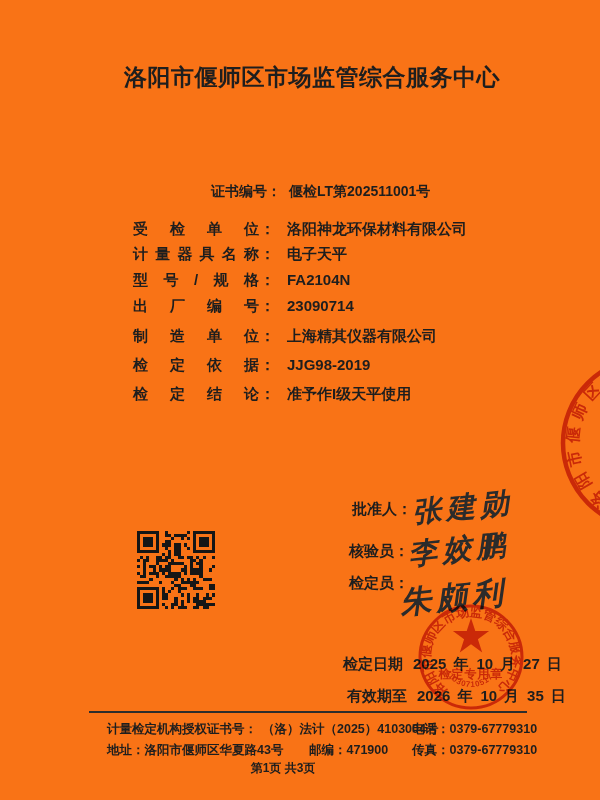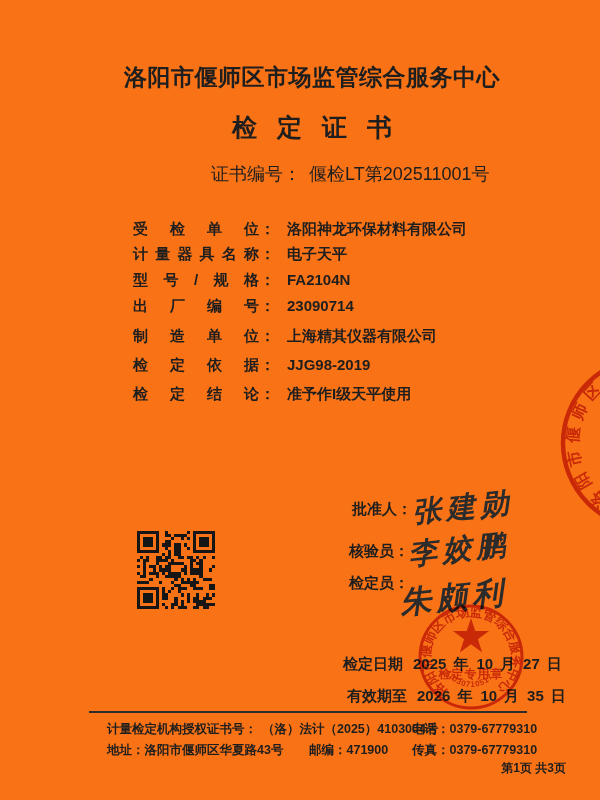--- a/index.html
+++ b/index.html
@@ -8,60 +8,59 @@
     background:#f97316;overflow:hidden;
     font-family:"Liberation Sans","DejaVu Sans",sans-serif;
     color:#1e1e1e;
   }
   .abs{position:absolute;}
   
   .org-name{top:62px;left:0;width:600px;text-align:center;padding-left:24px;box-sizing:border-box;
     font-size:23px;font-weight:bold;letter-spacing:.5px;}
   .doc-title{top:111px;left:0;width:600px;text-align:center;padding-left:44px;box-sizing:border-box;
     font-size:25px;font-weight:bold;letter-spacing:20px;}
-  .cert-line{top:162px;left:211px;font-size:18px;font-weight:normal;}
+  .cert-line{top:183px;left:211px;font-size:14px;font-weight:bold;}
   .cert-line .val{margin-left:8px;}
   
   .frow{position:absolute;left:133px;display:flex;align-items:flex-start;font-size:15px;font-weight:bold;}
   .jlabel{display:flex;justify-content:space-between;width:126px;}
   .fcolon{margin-left:1px;}
   .fval{margin-left:12px;white-space:nowrap;}
   
   .sig-label{font-size:15px;font-weight:bold;}
   .sig-name{font-family:"DejaVu Serif","Liberation Serif",serif;font-style:italic;font-weight:bold;
     color:#2b2b2b;transform:rotate(-6deg);letter-spacing:5px;white-space:nowrap;}
   
   .daterow{position:absolute;display:flex;align-items:flex-start;font-size:15px;font-weight:bold;white-space:nowrap;}
   .dlabel{width:62px;}
   .dval{margin-left:8px;}
   .dunit{margin-left:7px;}
   
   .rule{top:711px;left:89px;width:438px;height:2px;background:#2d2d2d;}
   .foot{font-size:12.5px;font-weight:bold;white-space:nowrap;margin-left:12px;}
   .foot .val{margin-left:5px;}
-  .page-info{top:760px;left:0;width:566px;text-align:right;font-size:12px;font-weight:bold;}
+  .page-info{top:760px;left:0;width:566px;text-align:center;font-size:12px;font-weight:bold;}
   
   .stamp{position:absolute;mix-blend-mode:multiply;opacity:.82;}
   .stamp-ring{fill:none;stroke:var(--stamp-color,#c5372c);stroke-width:3;}
   .stamp-ring2{fill:none;stroke:var(--stamp-color,#c5372c);stroke-width:4.5;}
   .stamp-fill{fill:var(--stamp-color,#c5372c);}
   .ring-text{font-size:13px;font-weight:bold;fill:var(--stamp-color,#c5372c);}
   .ring-text2{font-size:16px;font-weight:bold;fill:var(--stamp-color,#c5372c);}
   .stamp-caption{font-size:12px;font-weight:bold;fill:var(--stamp-color,#c5372c);letter-spacing:1px;}
   .code-text{font-size:8px;font-weight:bold;fill:var(--stamp-color,#c5372c);}
   
   #qr{position:absolute;left:137px;top:531px;}
 </style>
 </head>
 <body>
 
 <div id="page">
 
   <div class="abs org-name">洛阳市偃师区市场监管综合服务中心</div>
-  <div class="abs doc-title">检定证书</div>
 
   <div class="abs cert-line">
     <span>证书编号：</span><span class="val">偃检LT第202511001号</span>
   </div>
 
   <div class="frow" style="top:220px">
     <span class="jlabel">
         <span>受</span>
         <span>检</span>
         <span>单</span>

